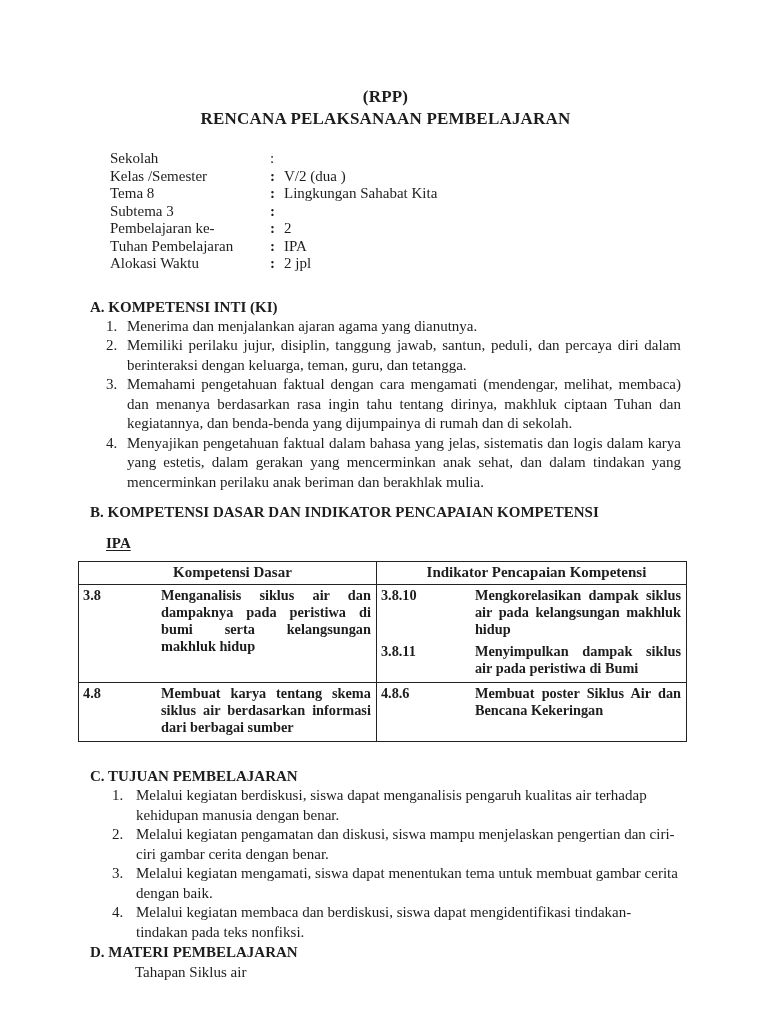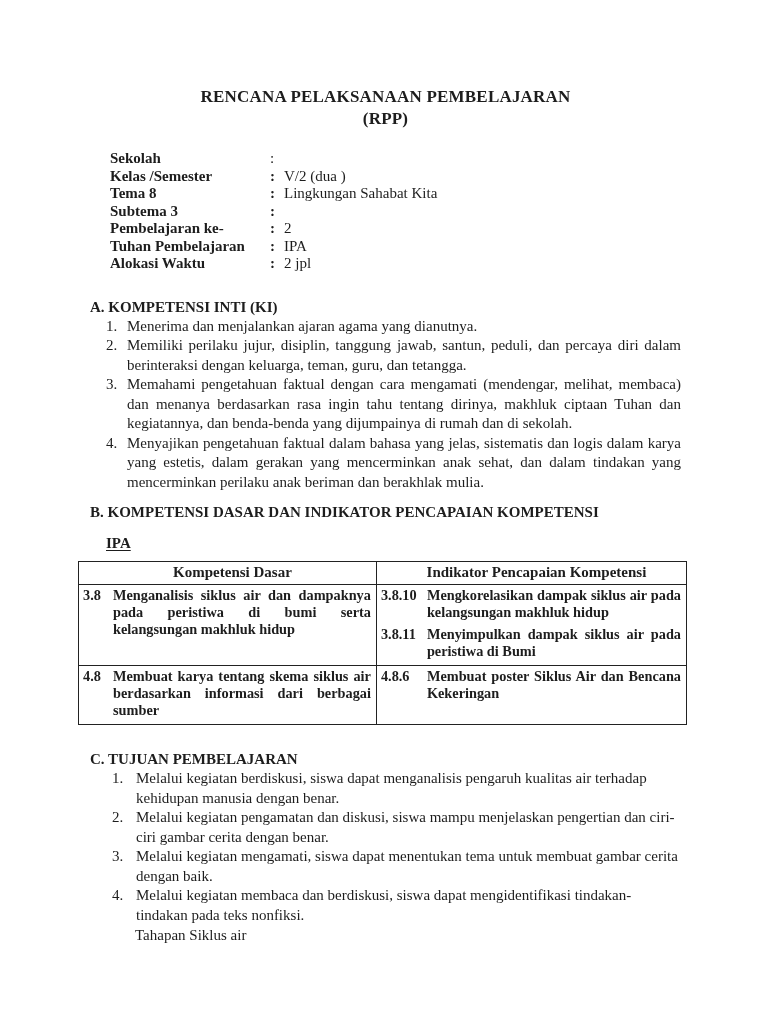--- a/index.html
+++ b/index.html
@@ -15,21 +15,21 @@
     width: 768px; height: 1024px;
     background: #ffffff;
     padding: 86px 87px 0 90px;
     overflow: hidden;
   }
   
   .title-block { text-align: center; font-weight: bold; font-size: 17px; line-height: 22px; letter-spacing: 0.2px; }
   
   .info-block { margin-top: 20px; margin-left: 20px; font-size: 15px; line-height: 17.5px; }
   .info-row { display: flex; }
-  .info-row .label { font-weight: bold; width: 160px; flex: none; }
+  .info-row .label { font-weight: normal; width: 160px; flex: none; }
   .info-row .colon { font-weight: bold; width: 14px; flex: none; }
   .info-row:first-child .colon { font-weight: normal; }
   .info-row .value { flex: 1; }
   
   .sec-heading { font-weight: bold; font-size: 15px; line-height: 20px; }
   .sec-a { margin-top: 24px; }
   .sec-b { margin-top: 10px; }
   .sec-c { margin-top: 24px; }
   .sec-d { margin-top: 0; }
   
@@ -61,33 +61,33 @@
     font-size: 15px; font-weight: bold; text-align: center;
     padding: 1px 2px 2px 12px; line-height: 19px;
   }
   .kd-table col.c1 { width: 49%; }
   .kd-table col.c2 { width: 51%; }
   .kd-table td { vertical-align: top; padding: 2px 5px 5px 4px; font-weight: bold; }
   .hang { display: flex; }
   .hang .hnum { flex: none; }
   .kd-num { width: 30px; }
   .ind-num { width: 46px; }
-  .hang .htxt { flex: 1; text-align: justify; }
+  .hang .htxt { flex: 1; text-align: justify; margin-left: 48px; }
   .ind + .ind { margin-top: 5px; }
   
   .d-content { margin-left: 45px; font-size: 15px; line-height: 20px; }
 </style>
 </head>
 <body>
 
 <div class="page">
 
   <div class="title-block">
+    <div>(RPP)</div>
     <div>RENCANA PELAKSANAAN PEMBELAJARAN</div>
-    <div>(RPP)</div>
   </div>
 
   <div class="info-block">
     <div class="info-row">
       <span class="label">Sekolah</span>
       <span class="colon">:</span>
     </div>
     <div class="info-row">
       <span class="label">Kelas /Semester</span>
       <span class="colon">:</span>
@@ -209,16 +209,17 @@
         <div class="txt">Melalui kegiatan mengamati, siswa dapat menentukan tema untuk membuat gambar cerita dengan baik.</div>
       </div>
       <div class="li">
         <span class="num">4.</span>
         <div class="txt">Melalui kegiatan membaca dan berdiskusi, siswa dapat mengidentifikasi tindakan-tindakan pada teks nonfiksi.</div>
       </div>
     </div>
   </div>
 
   <div class="sec-d">
+    <div class="sec-heading">D. MATERI PEMBELAJARAN</div>
     <div class="d-content">Tahapan Siklus air</div>
   </div>
 
 </div>
 
 </body></html>

